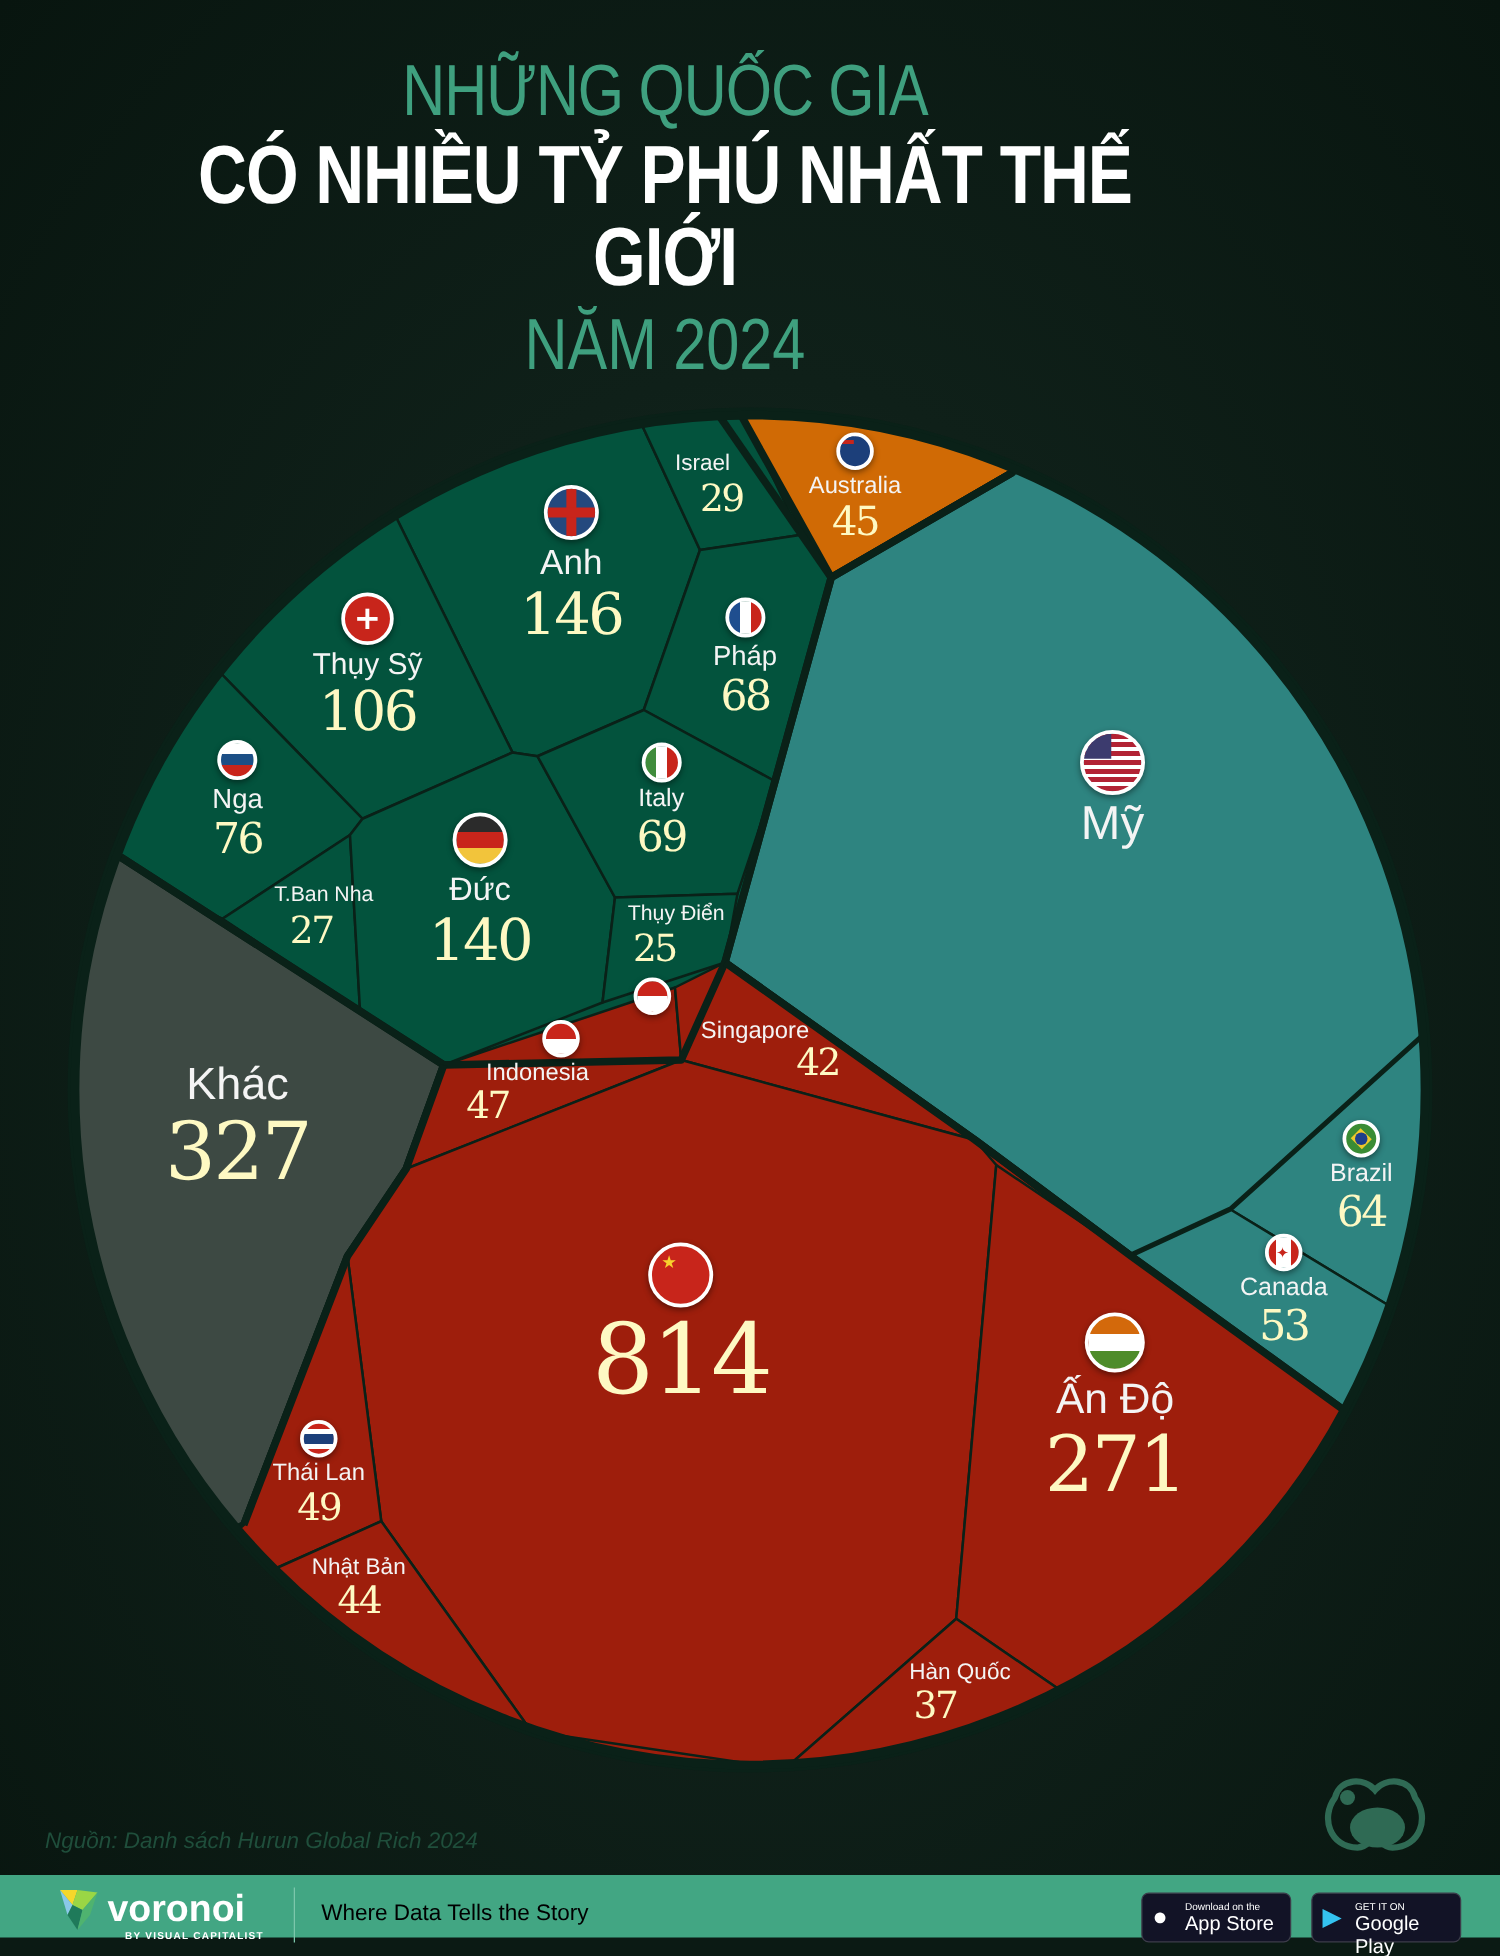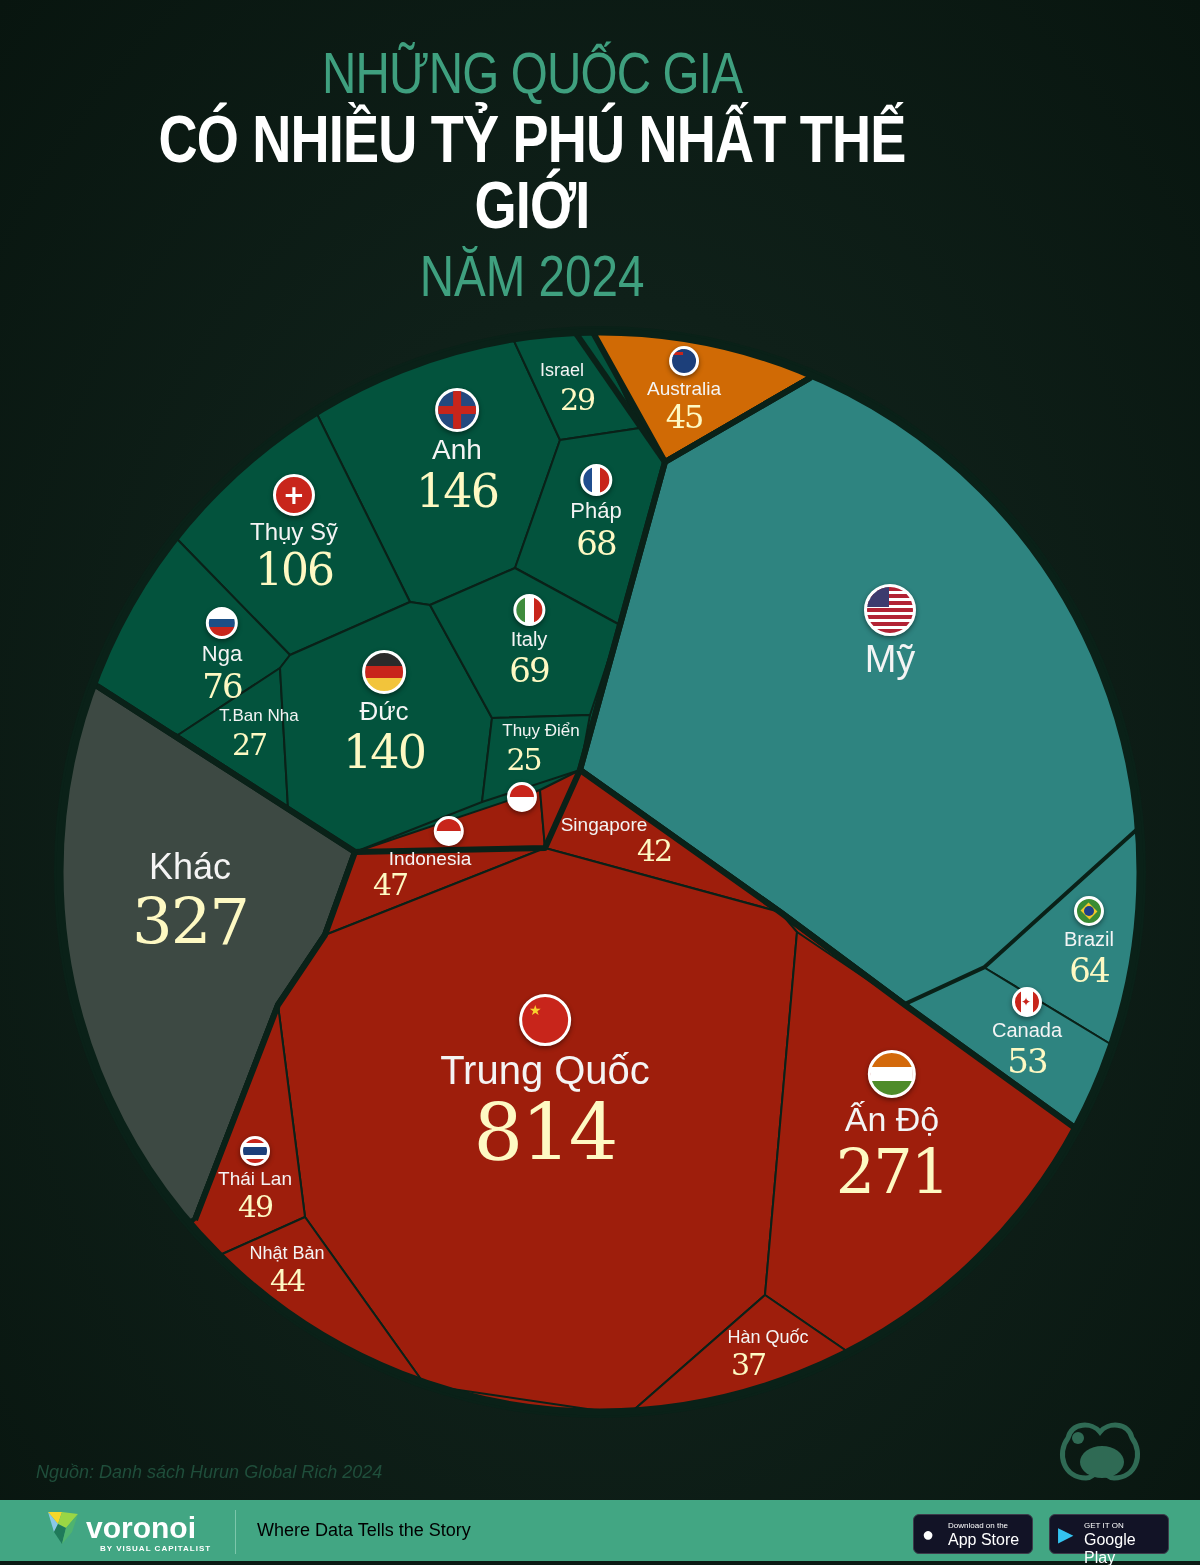--- a/index.html
+++ b/index.html
@@ -34,21 +34,21 @@
     display: block; margin: 0 auto 2px auto; border-radius: 50%;
     border: 3px solid #fff; box-shadow: 0 2px 5px rgba(0,0,0,0.45); overflow: hidden; position: relative;
   }
   .lbl .name { color: #f4f4f4; font-family: "Liberation Sans", sans-serif; display: block; }
   .lbl .val { color: #fef9c3; font-family: "DejaVu Serif", serif; display: block; letter-spacing: -2px; }
   .source {
     position: absolute; left: 36px; top: 1462px; color: #1f4e3b; font-style: italic;
     font-size: 18px; font-family: "Liberation Sans", sans-serif;
   }
   .footer {
-    position: absolute; left: 0; top: 1500px; width: 1200px; height: 61px; background: #42a683;
+    position: absolute; left: 0; top: 1500px; width: 1200px; height: 50px; background: #42a683;
   }
   .brand { position: absolute; left: 46px; top: 10px; display: flex; align-items: center; }
   .brand-name { color: #fff; font-size: 30px; font-weight: bold; font-family: "Liberation Sans", sans-serif; margin-left: 6px; line-height: 30px; }
   .brand-sub { position: absolute; left: 54px; top: 36px; color: #fff; font-size: 8px; letter-spacing: 1px; font-weight: bold; font-family: "Liberation Sans", sans-serif; white-space: nowrap; }
   .divider { position: absolute; left: 235px; top: 10px; width: 1px; height: 44px; background: #7cc7ab; }
   .tagline { position: absolute; left: 257px; top: 20px; color: #000000; font-size: 18px; font-family: "Liberation Sans", sans-serif; }
   .store { position: absolute; top: 14px; width: 118px; height: 38px; background: #121326; border-radius: 6px; border: 1px solid #3c3c4a; color: #fff; font-family: "Liberation Sans", sans-serif; }
   .store .small { position: absolute; left: 34px; top: 6px; font-size: 8px; }
   .store .big { position: absolute; left: 34px; top: 16px; font-size: 16px; }
   .store .ic { position: absolute; left: 8px; top: 7px; font-size: 20px; line-height: 24px; }
@@ -132,21 +132,20 @@
   <span class="flag" style="width:46px;height:46px;background:repeating-linear-gradient(#b22234 0 4px,#fff 4px 7px);">
     <span style="position:absolute;left:0;top:0;width:22px;height:20px;background:#3c3b6e;"></span>
   </span>
   <span class="name" style="font-size:38px;">Mỹ</span>
 </div>
 
 <div class="lbl" style="left:545px;top:994px;">
   <span class="flag" style="width:46px;height:46px;background:#c8251b;">
     <span style="position:absolute;left:7px;top:6px;color:#f8d12e;font-size:14px;line-height:14px;">★</span>
   </span>
-  <span class="name" style="font-size:40px;">Trung Quốc</span>
   <span class="val" style="font-size:78px;line-height:80px;">814</span>
 </div>
 
 <div class="lbl" style="left:190px;top:846px;">
   <span class="name" style="font-size:36px;">Khác</span>
   <span class="val" style="font-size:64px;line-height:68px;">327</span>
 </div>
 
 <div class="lbl" style="left:892px;top:1050px;">
   <span class="flag" style="width:42px;height:42px;background:linear-gradient(#d3690b 0 33%,#fff 33% 66%,#4e8c2a 66%);"></span>
@@ -168,33 +167,33 @@
   <span class="name" style="font-size:26px;">Đức</span>
   <span class="val" style="font-size:46px;line-height:50px;">140</span>
 </div>
 
 <div class="lbl" style="left:294px;top:474px;">
   <span class="flag" style="width:36px;height:36px;background:#c8251b;color:#fff;font-weight:bold;font-size:26px;line-height:36px;">+</span>
   <span class="name" style="font-size:24px;">Thụy Sỹ</span>
   <span class="val" style="font-size:44px;line-height:48px;">106</span>
 </div>
 
-<div class="lbl" style="left:190px;top:607px;margin-left:32px;">
+<div class="lbl" style="left:190px;top:592px;">
   <span class="flag" style="width:26px;height:26px;background:linear-gradient(#fff 0 33%,#1c4f86 33% 66%,#c8251b 66%);"></span>
   <span class="name" style="font-size:22px;">Nga</span>
   <span class="val" style="font-size:34px;line-height:38px;">76</span>
 </div>
 
 <div class="lbl" style="left:529px;top:594px;">
   <span class="flag" style="width:26px;height:26px;background:linear-gradient(90deg,#3f8c3c 0 33%,#fff 33% 66%,#c8251b 66%);"></span>
   <span class="name" style="font-size:20px;">Italy</span>
   <span class="val" style="font-size:34px;line-height:38px;">69</span>
 </div>
 
-<div class="lbl" style="left:596px;top:464px;">
+<div class="lbl" style="left:596px;top:478px;">
   <span class="flag" style="width:26px;height:26px;background:linear-gradient(90deg,#1f4e8f 0 33%,#fff 33% 66%,#c8251b 66%);"></span>
   <span class="name" style="font-size:22px;">Pháp</span>
   <span class="val" style="font-size:34px;line-height:38px;">68</span>
 </div>
 
 <div class="lbl" style="left:1089px;top:896px;">
   <span class="flag" style="width:24px;height:24px;background:#3a8c34;">
     <span style="position:absolute;left:3px;top:4px;width:18px;height:16px;background:#f0c82a;transform:rotate(45deg) scale(0.7);"></span>
     <span style="position:absolute;left:7px;top:7px;width:10px;height:10px;border-radius:50%;background:#1e3f8a;"></span>
   </span>

